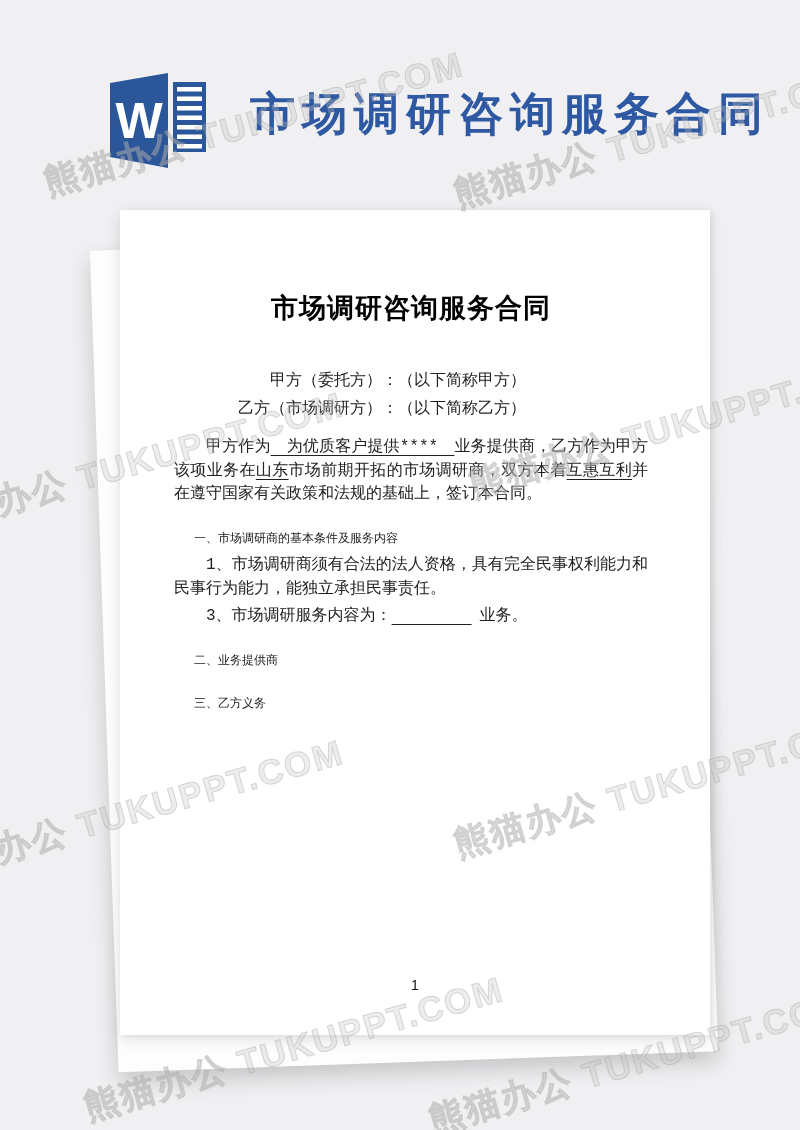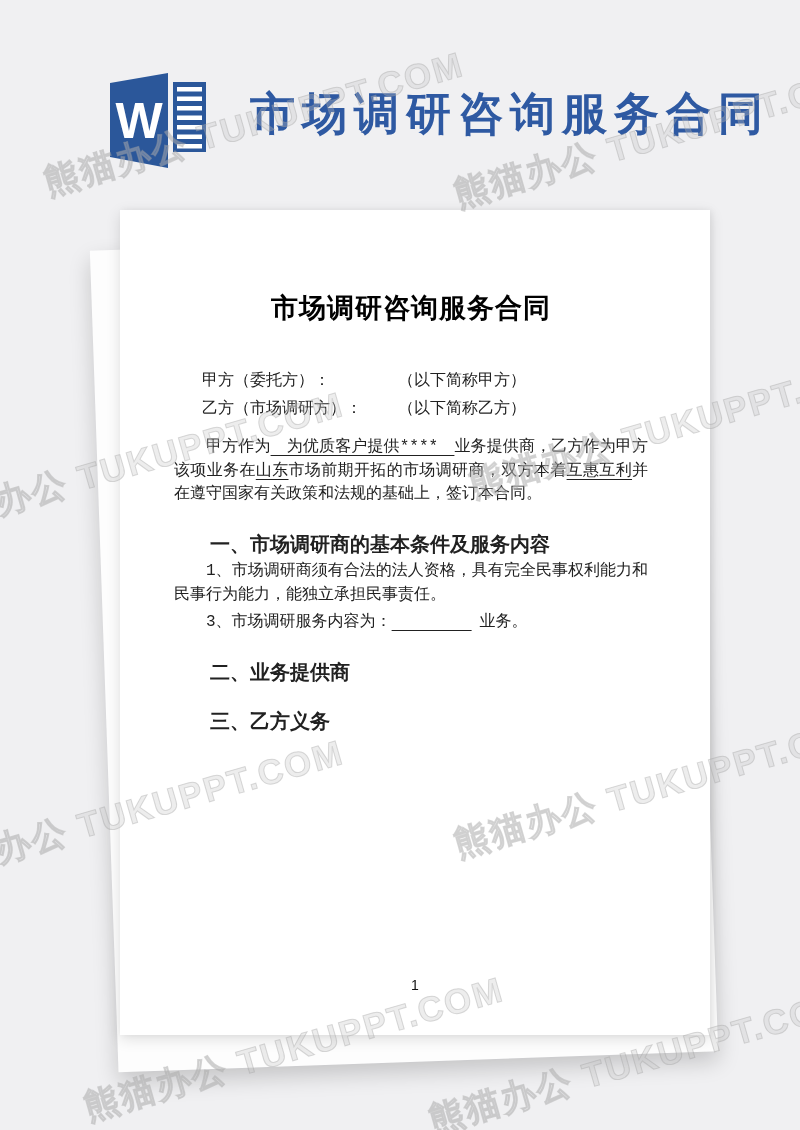--- a/index.html
+++ b/index.html
@@ -35,26 +35,26 @@
   }
   .page-inner { position: relative; width: 100%; height: 100%; padding: 80px 58px 0 50px; }
 
   .doc-title {
     font-size: 27px; font-weight: bold; text-align: center;
     letter-spacing: 1px; color: #000; margin: 0 0 40px 0;
   }
 
   .party-block { margin: 0 0 14px 0; padding-left: 32px; }
   .party { line-height: 28px; font-size: 16px; white-space: nowrap; }
-  .party .label { display: inline-block; width: 196px; }
+  .party .label { display: inline-block; width: 196px; text-align: right; }
 
   .doc-blocks { font-size: 16px; line-height: 23.5px; }
   .doc-blocks p { margin: 4px; text-indent: 2em; text-align: justify; font-family: Liberation Mono, monospace; }
   .doc-blocks > p:first-child { margin-top: 14px; }
-  .doc-blocks h2 { margin: 26px 0 0 0; font-size: 20px; font-weight: bold; text-indent: 2em; }
+  .doc-blocks h2 { margin: 20px 0 0 0; font-size: 12px; font-weight: normal; text-indent: 2em; }
   .u { text-decoration: underline; text-underline-offset: 4px; }
   .blank { display: inline-block; min-width: 88px; text-indent: 0; }
 
   .page-number {
     position: absolute; left: 0; bottom: 42px; width: 100%;
     text-align: center; font-size: 14px; color: #111;
   }
 
   
   .watermark-layer { position: absolute; left: 0; top: 0; width: 800px; height: 1130px; pointer-events: none; z-index: 10; }

